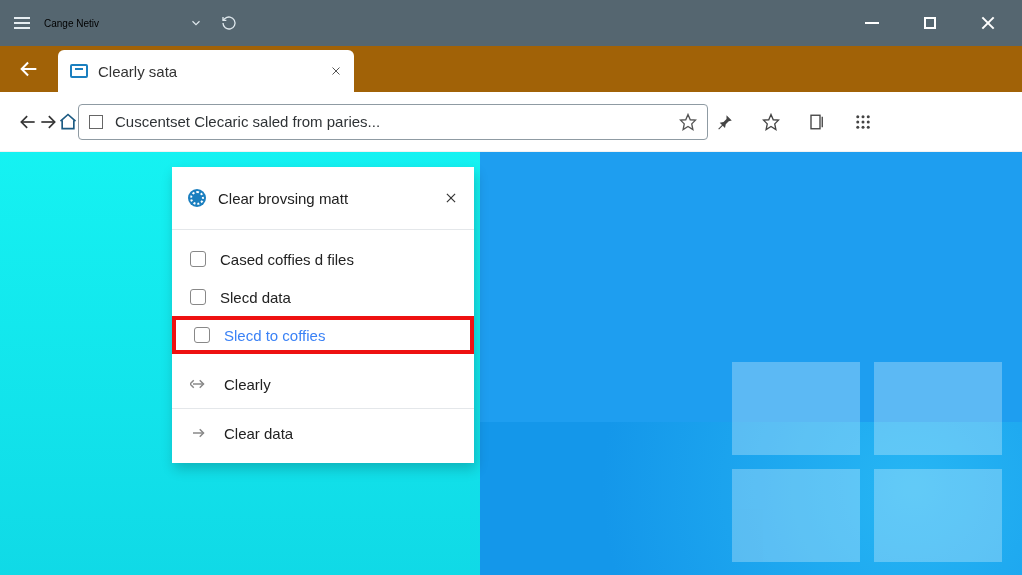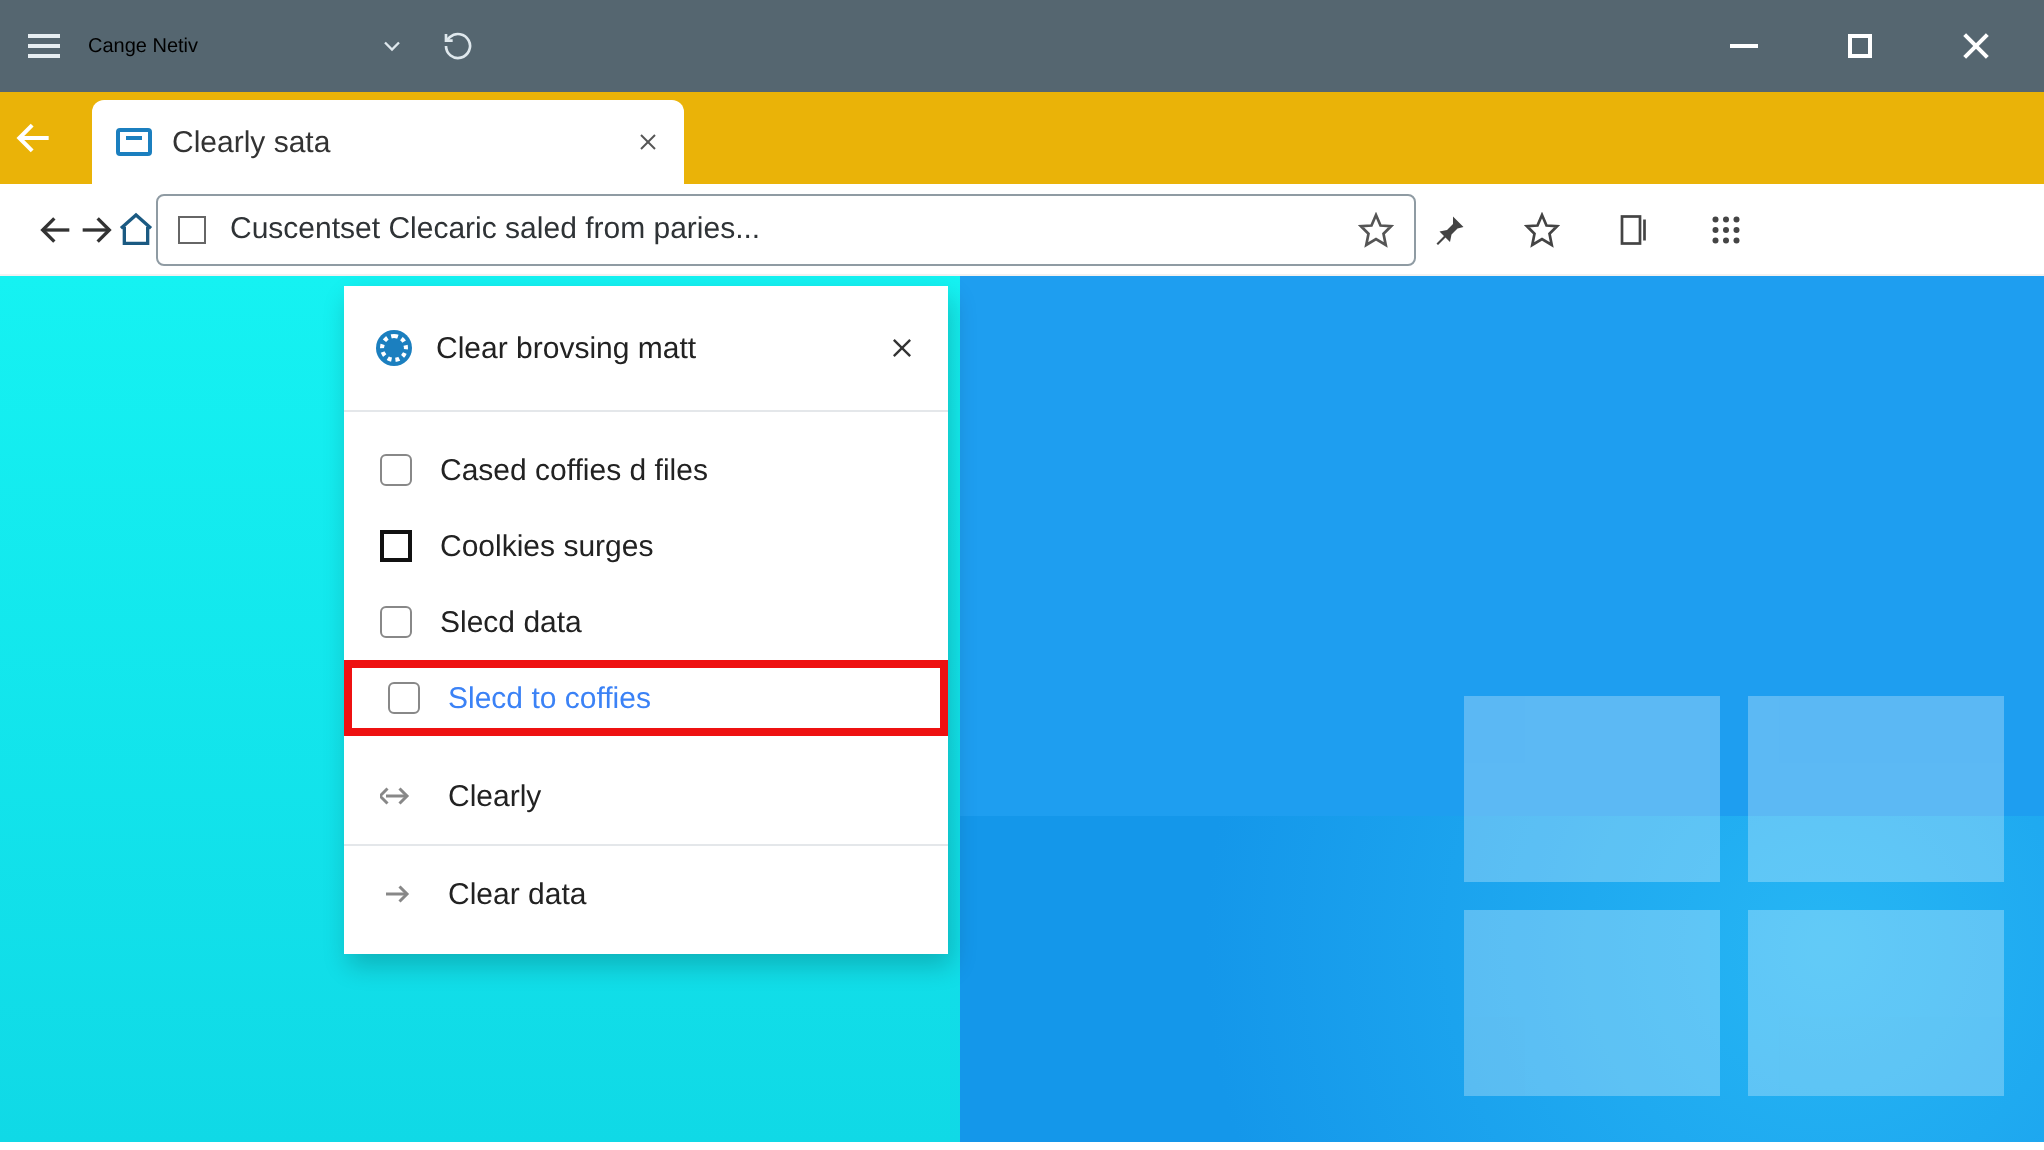--- a/index.html
+++ b/index.html
@@ -15,47 +15,47 @@
   .tb-spacer { flex:1; }
   .win-ctrls { display:flex; gap:34px; margin-right:16px; }
   .win-btn { width:24px; height:24px; display:flex; align-items:center; justify-content:center; cursor:pointer; }
   .win-min { width:14px; height:2px; background:#fff; }
   .win-max { width:12px; height:12px; border:2px solid #fff; }
   .win-close { position:relative; width:16px; height:16px; }
   .win-close::before, .win-close::after { content:""; position:absolute; left:7px; top:0; width:2px; height:16px; background:#fff; }
   .win-close::before { transform:rotate(45deg); }
   .win-close::after  { transform:rotate(-45deg); }
 
-  .tabstrip { height: 46px; background:#eab308; display:flex; align-items:flex-end; padding-left:2px; }
+  .tabstrip { height: 46px; background:#a16207; display:flex; align-items:flex-end; padding-left:14px; }
   .back-circle { width:30px; height:30px; display:flex; align-items:center; justify-content:center; margin-bottom:8px; margin-right:14px; cursor:pointer; }
   .tab { background:#fff; height:42px; width:296px; border-radius:6px 6px 0 0; display:flex; align-items:center; padding:0 12px; gap:10px; }
   .tab-title { flex:1; font-size:15px; color:#333; }
   .tab-close { font-size:14px; color:#555; cursor:pointer; }
   .tab-favicon { width:18px; height:14px; border:2px solid #1b7fbf; border-radius:2px; position:relative; }
   .tab-favicon::before { content:""; position:absolute; left:3px; top:2px; width:8px; height:2px; background:#1b7fbf; }
 
-  .toolbar { height:46px; background:#fff; display:flex; align-items:center; padding:0 18px; border-bottom:1px solid rgba(0,0,0,0.05); }
+  .toolbar { height:60px; background:#fff; display:flex; align-items:center; padding:0 18px; border-bottom:1px solid rgba(0,0,0,0.05); }
   .nav-ico { color:#333; cursor:pointer; }
   .home-ico { color:#1b5a82; cursor:pointer; }
   .addr { flex:1; height:36px; max-width:630px; border:1px solid #8f9ba3; border-radius:4px; display:flex; align-items:center; padding:0 10px; gap:12px; background:#fff; }
   .addr-page-ico { width:14px; height:14px; border:1.5px solid #666; position:relative; }
   .addr-text { flex:1; font-size:15px; color:#2f3336; }
   .star-ico { color:#555; cursor:pointer; }
   .tool-right { display:flex; align-items:center; gap:28px; margin-left:8px; }
   .tool-btn { color:#444; cursor:pointer; }
 
   .content { position:relative; width:100%; height:calc(575px - 46px - 46px - 50px); }
   .bg { position:absolute; inset:0; }
   .bg-left { position:absolute; left:0; top:0; width:480px; height:100%; background: linear-gradient(180deg,#15f2f2 0%, #10d9e6 100%); }
   .bg-right-top { position:absolute; left:480px; top:0; right:0; height:270px; background:#1e9ef0; }
   .bg-right-bottom { position:absolute; left:480px; top:270px; right:0; bottom:0; background: radial-gradient(circle at 80% 40%, #26b6f4 0%, #1497ea 70%); }
   .win-logo { position:absolute; right:20px; top:210px; width:270px; height:200px; display:grid; grid-template-columns:1fr 1fr; grid-template-rows:1fr 1fr; gap:14px; opacity:0.5; }
   .win-logo div { background: rgba(255,255,255,0.55); }
 
-  .panel { position:absolute; left:172px; top:5px; width:302px; background:#fff; box-shadow: 2px 6px 12px rgba(0,0,0,0.2); }
+  .panel { position:absolute; left:172px; top:15px; width:302px; background:#fff; box-shadow: 2px 6px 12px rgba(0,0,0,0.2); }
   .panel-header { display:flex; align-items:center; padding:22px 16px; gap:12px; }
   .panel-header-icon { width:18px; height:18px; border-radius:50%; background:#1b7fbf; position:relative; display:flex;align-items:center;justify-content:center; }
   .panel-header-icon::after { content:""; width:10px; height:10px; border-radius:50%; border:2px dotted #fff; }
   .panel-title { flex:1; font-size:15px; color:#222; }
   .panel-close { color:#333; cursor:pointer; }
   .divider { height:1px; background:#e4e7ea; }
   .chk-item { display:flex; align-items:center; gap:14px; padding:10px 18px; height:38px; }
   .chk-item:first-of-type { margin-top:6px; }
   .chk { width:16px; height:16px; border:1.6px solid #888; border-radius:3px; background:#fff; cursor:pointer; }
   .chk.big { border:2.2px solid #111; border-radius:0; }
@@ -214,24 +214,20 @@
       </div>
     </div>
     <div class="divider"></div>
     <div class="panel-gap-top"></div>
 
     <div class="chk-item">
       <div class="chk"></div>
       <div class="chk-label">Cased coffies d files</div>
     </div>
     <div class="chk-item">
-      <div class="chk big"></div>
-      <div class="chk-label">Coolkies surges</div>
-    </div>
-    <div class="chk-item">
       <div class="chk"></div>
       <div class="chk-label">Slecd data</div>
     </div>
     <div class="chk-item highlight">
       <div class="chk"></div>
       <div class="chk-label">Slecd to coffies</div>
     </div>
 
     <div class="panel-gap"></div>
     <div class="row">

